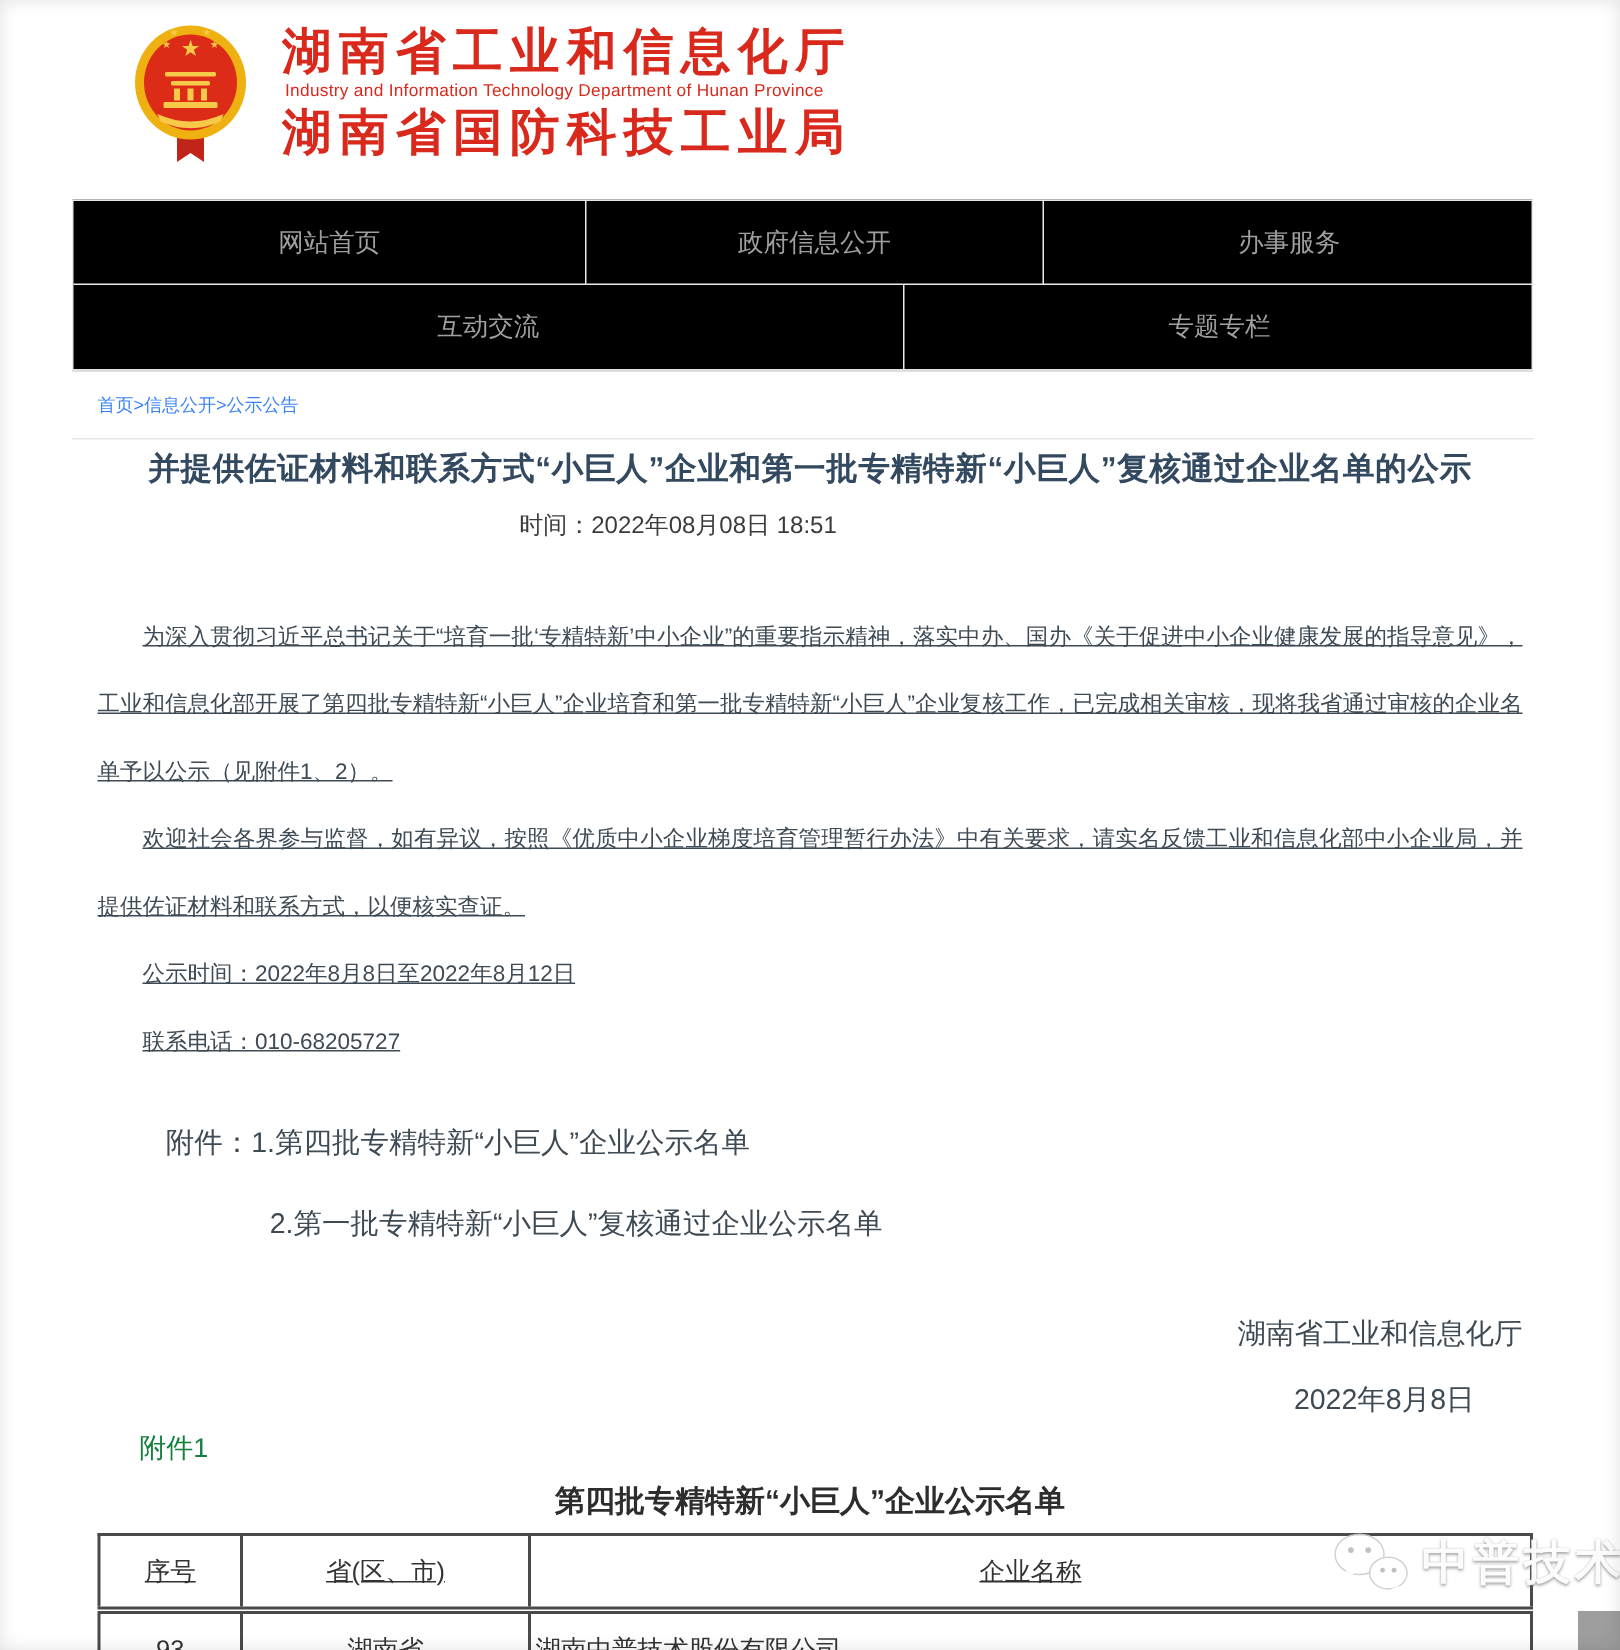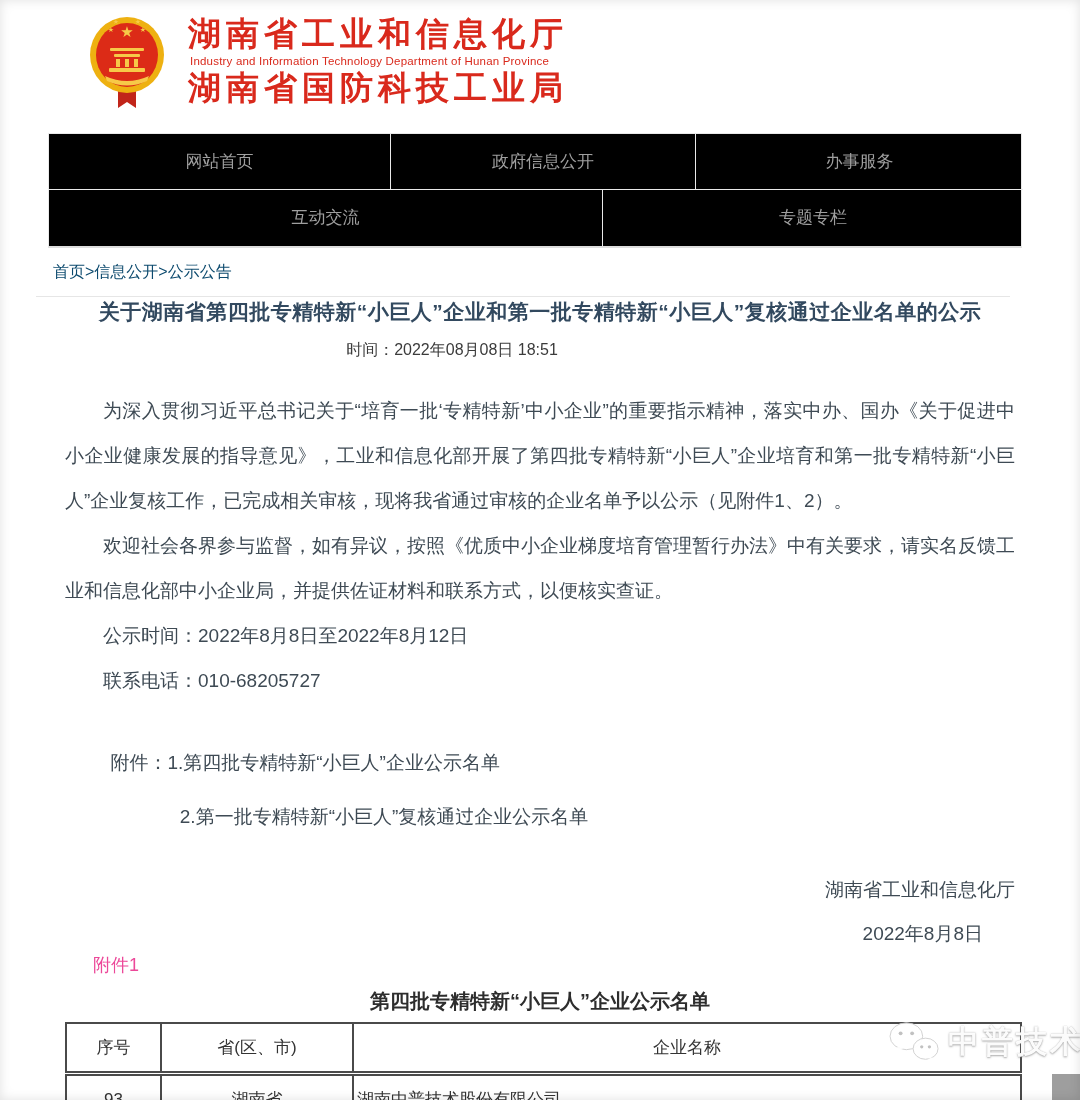--- a/index.html
+++ b/index.html
@@ -30,43 +30,43 @@
   
   .nav{position:absolute;left:48px;top:133px;width:974px;border:1px solid var(--nav-border);border-bottom:2px solid #dedede;background:#000000;}
   .nav-row{display:grid;}
   .nav-row1{grid-template-columns:342px 305px 327px;}
   .nav-row2{grid-template-columns:554px 420px;}
   .nav-cell{height:56px;line-height:56px;text-align:center;font-size:17px;color:var(--nav-text);border-right:1px solid var(--nav-border);cursor:pointer;}
   .nav-row1 .nav-cell{border-bottom:1px solid var(--nav-border);}
   .nav-cell:last-child{border-right:none;}
 
   
-  .breadcrumb{position:absolute;left:36px;top:253px;width:974px;padding:9px 0 13px 17px;border-bottom:1px solid #e6e6e6;font-size:16px;color:#0c4a6e;}
+  .breadcrumb{position:absolute;left:48px;top:253px;width:974px;padding:9px 0 13px 17px;border-bottom:1px solid #e6e6e6;font-size:12px;color:#3b82f6;}
   .crumb{cursor:pointer;}
 
   
   .article-title{position:absolute;top:298px;left:40px;width:1000px;text-align:center;font-size:21px;font-weight:bold;color:var(--title-blue);letter-spacing:0.5px;}
   .article-time{position:absolute;top:340px;left:0;width:904px;text-align:center;font-size:16px;color:#3b3b3b;}
 
   
-  .body-text{position:absolute;left:65px;top:388px;width:950px;font-size:19px;color:var(--body-text);}
+  .body-text{position:absolute;left:65px;top:402px;width:950px;font-size:15px;color:var(--body-text);text-decoration:underline;}
   .body-text p{margin:0;line-height:45px;text-indent:2em;text-align:justify;}
   .attachments{position:absolute;left:65px;top:728px;width:950px;font-size:19px;color:var(--body-text);}
   .attachments p{margin:16px;line-height:38px;}
   .att-line1{text-indent:1.55em;}
   .att-line2{text-indent:5.2em;}
   .signature{position:absolute;left:65px;top:868px;width:950px;font-size:19px;color:var(--body-text);text-align:right;}
   .signature p{margin:0;line-height:44px;}
   .sig-date{padding-right:32px;}
-  .fujian-label{position:absolute;left:65px;top:948px;width:950px;font-size:18px;color:#ec4899;line-height:34px;text-indent:1.55em;}
+  .fujian-label{position:absolute;left:65px;top:948px;width:950px;font-size:18px;color:#15803d;line-height:34px;text-indent:1.55em;}
   .table-title{position:absolute;left:40px;top:985px;width:1000px;text-align:center;font-size:20px;font-weight:bold;color:#2d2d2d;line-height:32px;}
 
   
   .list-table{position:absolute;left:65px;top:1022px;width:957px;border-collapse:collapse;background:#fff;font-size:17px;color:#333;}
-  .list-table th,.list-table td{border:2px solid var(--table-border);padding:12px;}
+  .list-table th,.list-table td{border:2px solid var(--table-border);padding:12px;text-decoration:underline;}
   .list-table th{height:36px;font-weight:normal;text-align:center;border-bottom:5px double var(--table-border);}
   .list-table td{height:33px;text-align:center;}
   .col-seq{width:95px;}
   .col-prov{width:192px;}
   .cell-company{text-align:left !important;padding-left:3px !important;margin-top:17px;}
 
   
   .watermark{position:absolute;left:886px;top:1018px;display:flex;align-items:center;z-index:50;pointer-events:none;}
   .wm-icon{width:58px;height:48px;opacity:0.93;}
   .wm-text{font-size:31px;font-weight:bold;color:rgba(255,255,255,0.96);letter-spacing:3px;text-shadow:0 1px 2px rgba(110,110,110,0.55),0 0 1px rgba(150,150,150,0.6);margin-left:4px;white-space:nowrap;}
@@ -112,21 +112,21 @@
     <div class="nav-row nav-row2">
       <div class="nav-cell">互动交流</div>
       <div class="nav-cell">专题专栏</div>
     </div>
   </div>
 
   <div class="breadcrumb">
     <span class="crumb">首页</span><span>&gt;</span><span class="crumb">信息公开</span><span>&gt;</span><span class="crumb">公示公告</span>
   </div>
 
-  <div class="article-title">关于湖南省第四批专精特新“小巨人”企业和第一批专精特新“小巨人”复核通过企业名单的公示</div>
+  <div class="article-title">并提供佐证材料和联系方式“小巨人”企业和第一批专精特新“小巨人”复核通过企业名单的公示</div>
   <div class="article-time">时间：2022年08月08日 18:51</div>
 
   <div class="body-text">
     <p>为深入贯彻习近平总书记关于“培育一批‘专精特新’中小企业”的重要指示精神，落实中办、国办《关于促进中小企业健康发展的指导意见》，工业和信息化部开展了第四批专精特新“小巨人”企业培育和第一批专精特新“小巨人”企业复核工作，已完成相关审核，现将我省通过审核的企业名单予以公示（见附件1、2）。</p>
     <p>欢迎社会各界参与监督，如有异议，按照《优质中小企业梯度培育管理暂行办法》中有关要求，请实名反馈工业和信息化部中小企业局，并提供佐证材料和联系方式，以便核实查证。</p>
     <p>公示时间：2022年8月8日至2022年8月12日</p>
     <p>联系电话：010-68205727</p>
   </div>
 
   <div class="attachments">

